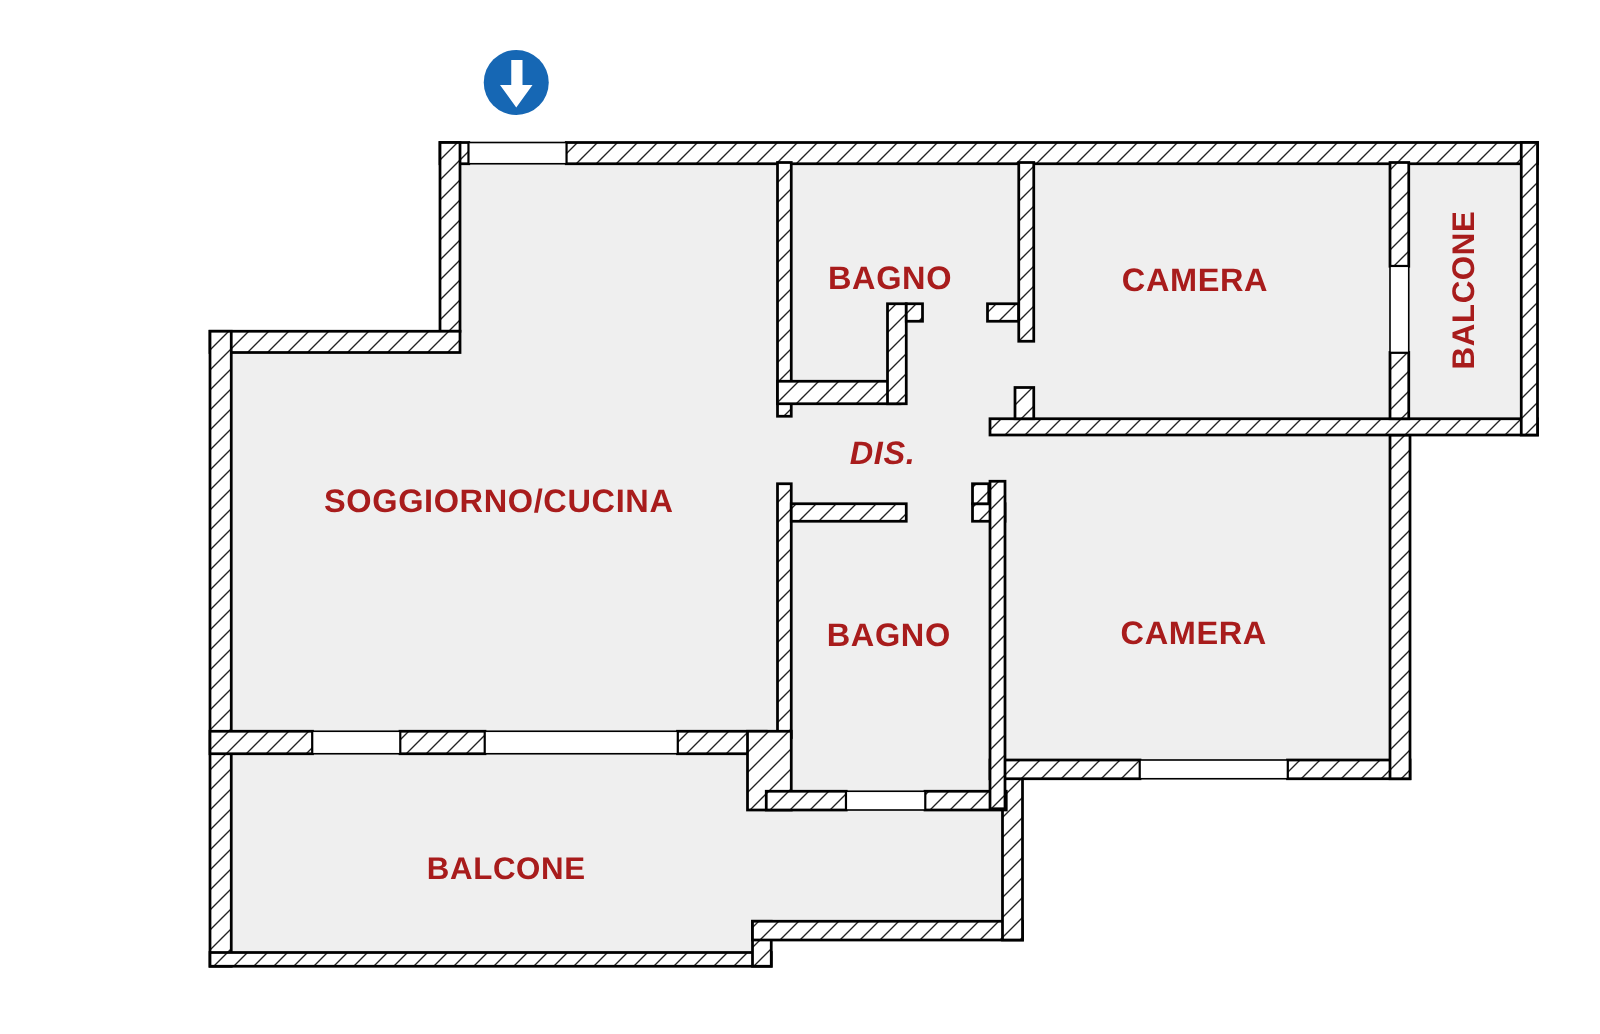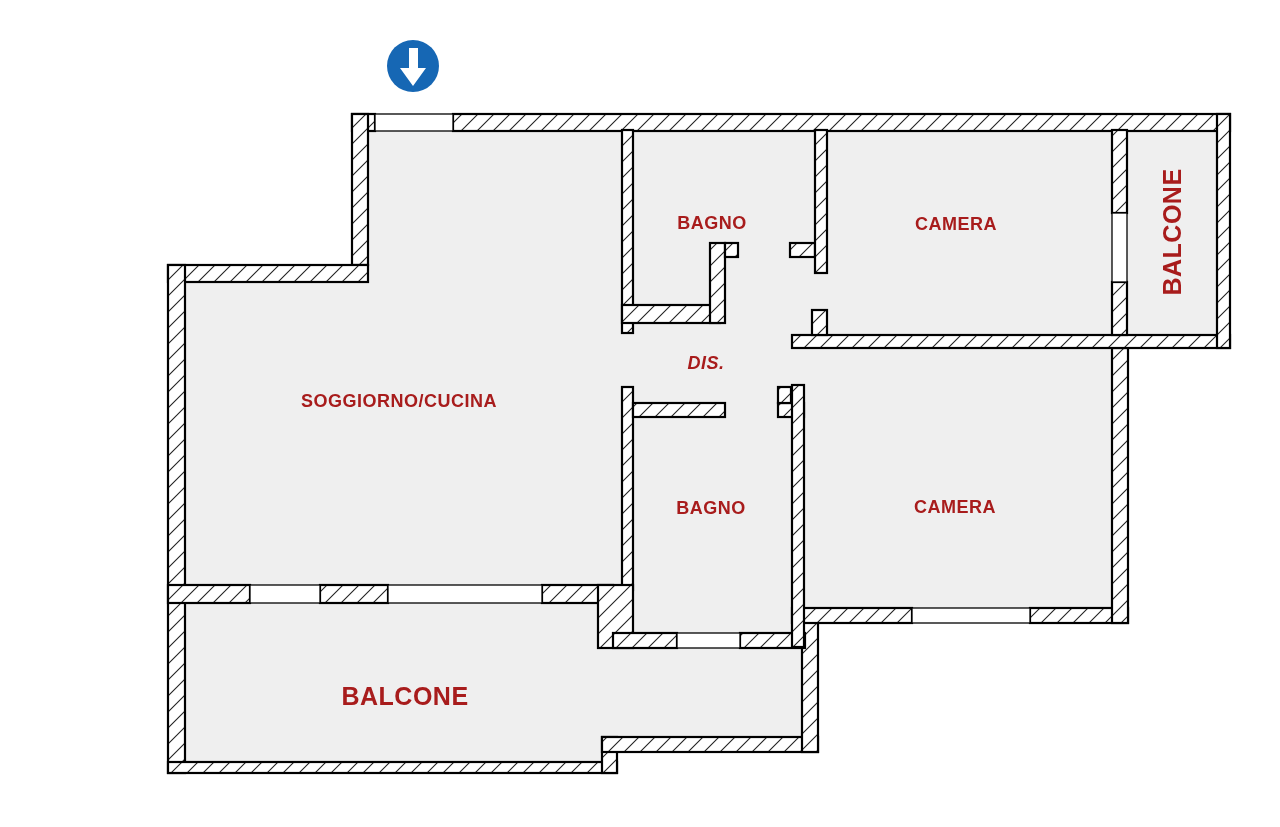--- a/index.html
+++ b/index.html
@@ -15,21 +15,21 @@
   .floor { fill: var(--floor-fill, #efefef); }
   .wall { fill: url(#hatch); stroke: #000000; stroke-width: 2.2; }
   .opening { fill: #ffffff; stroke: #000000; stroke-width: 1.3; }
   .arrow-circle { fill: var(--arrow-blue, #1667b4); }
   .arrow-glyph { fill: #ffffff; }
   .room-label {
     position: absolute;
     transform: translate(-50%, -50%);
     color: var(--label-color, #a81c1c);
     font-weight: bold;
-    font-size: 18px;
+    font-size: 26px;
     letter-spacing: 0.5px;
     white-space: nowrap;
     user-select: none;
   }
   .room-label.small { font-size: 25px; }
   .room-label.vertical { transform: translate(-50%, -50%) rotate(-90deg); }
 </style>
 </head>
 <body>
 

